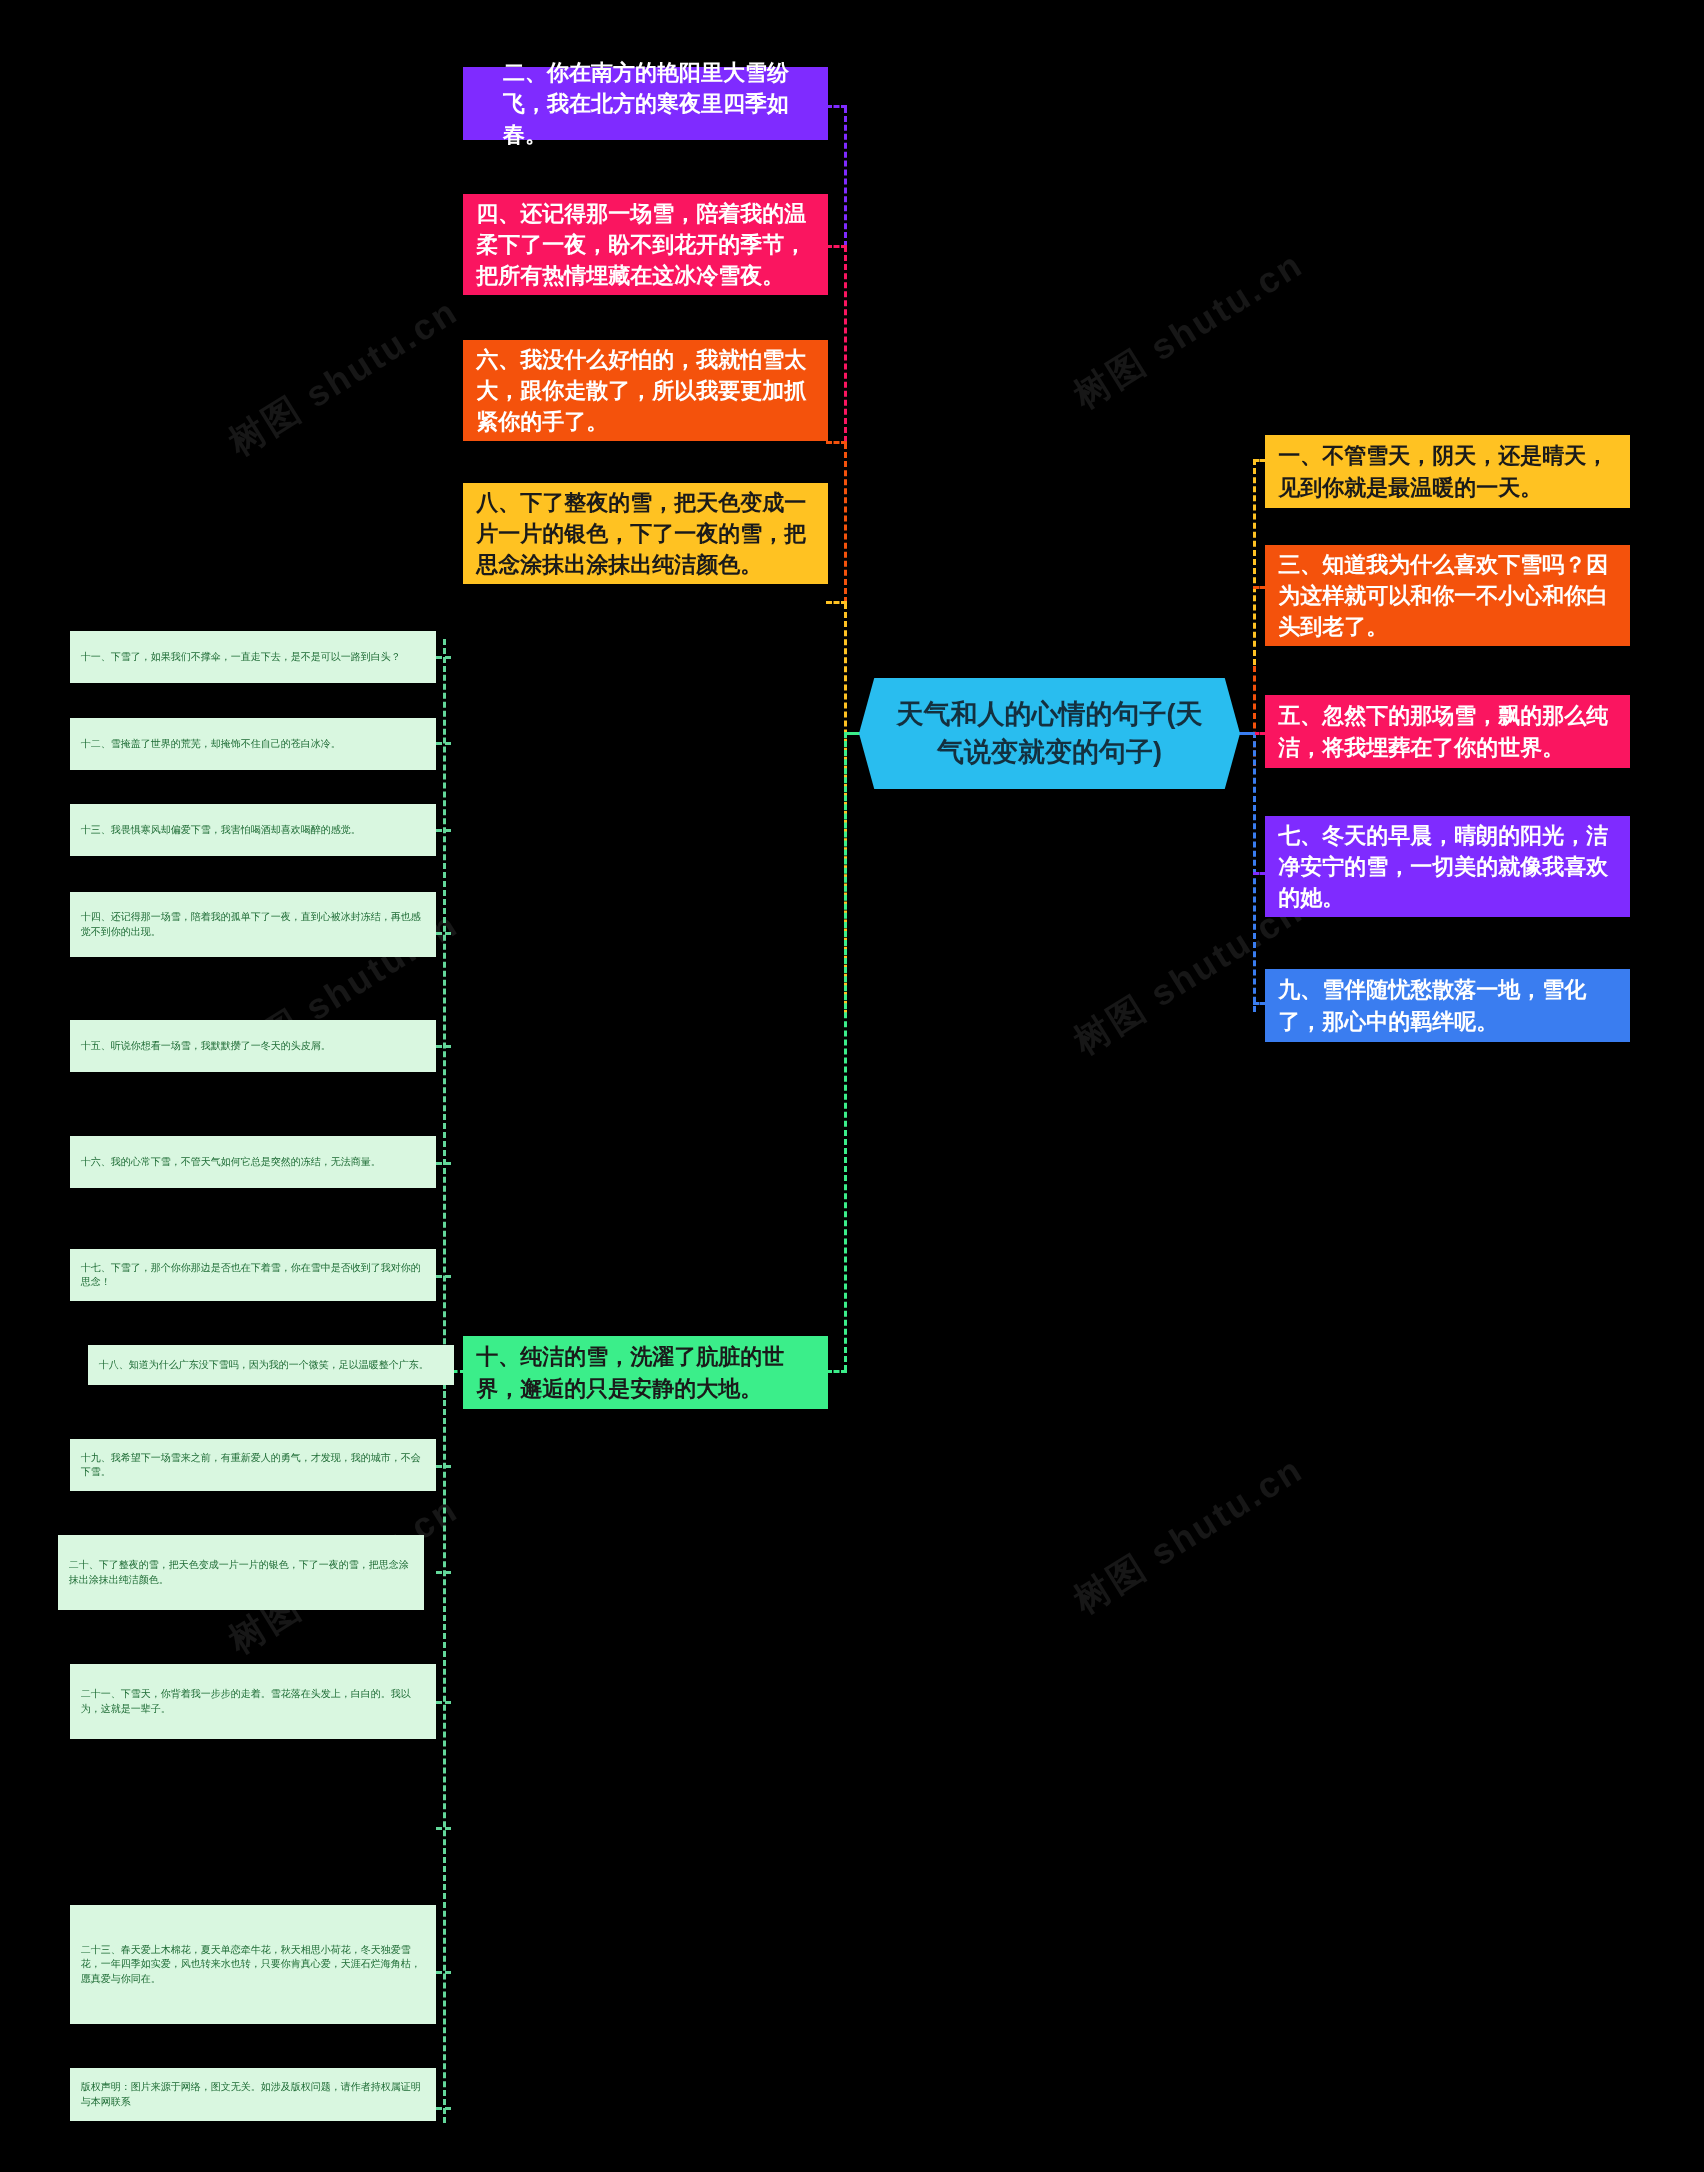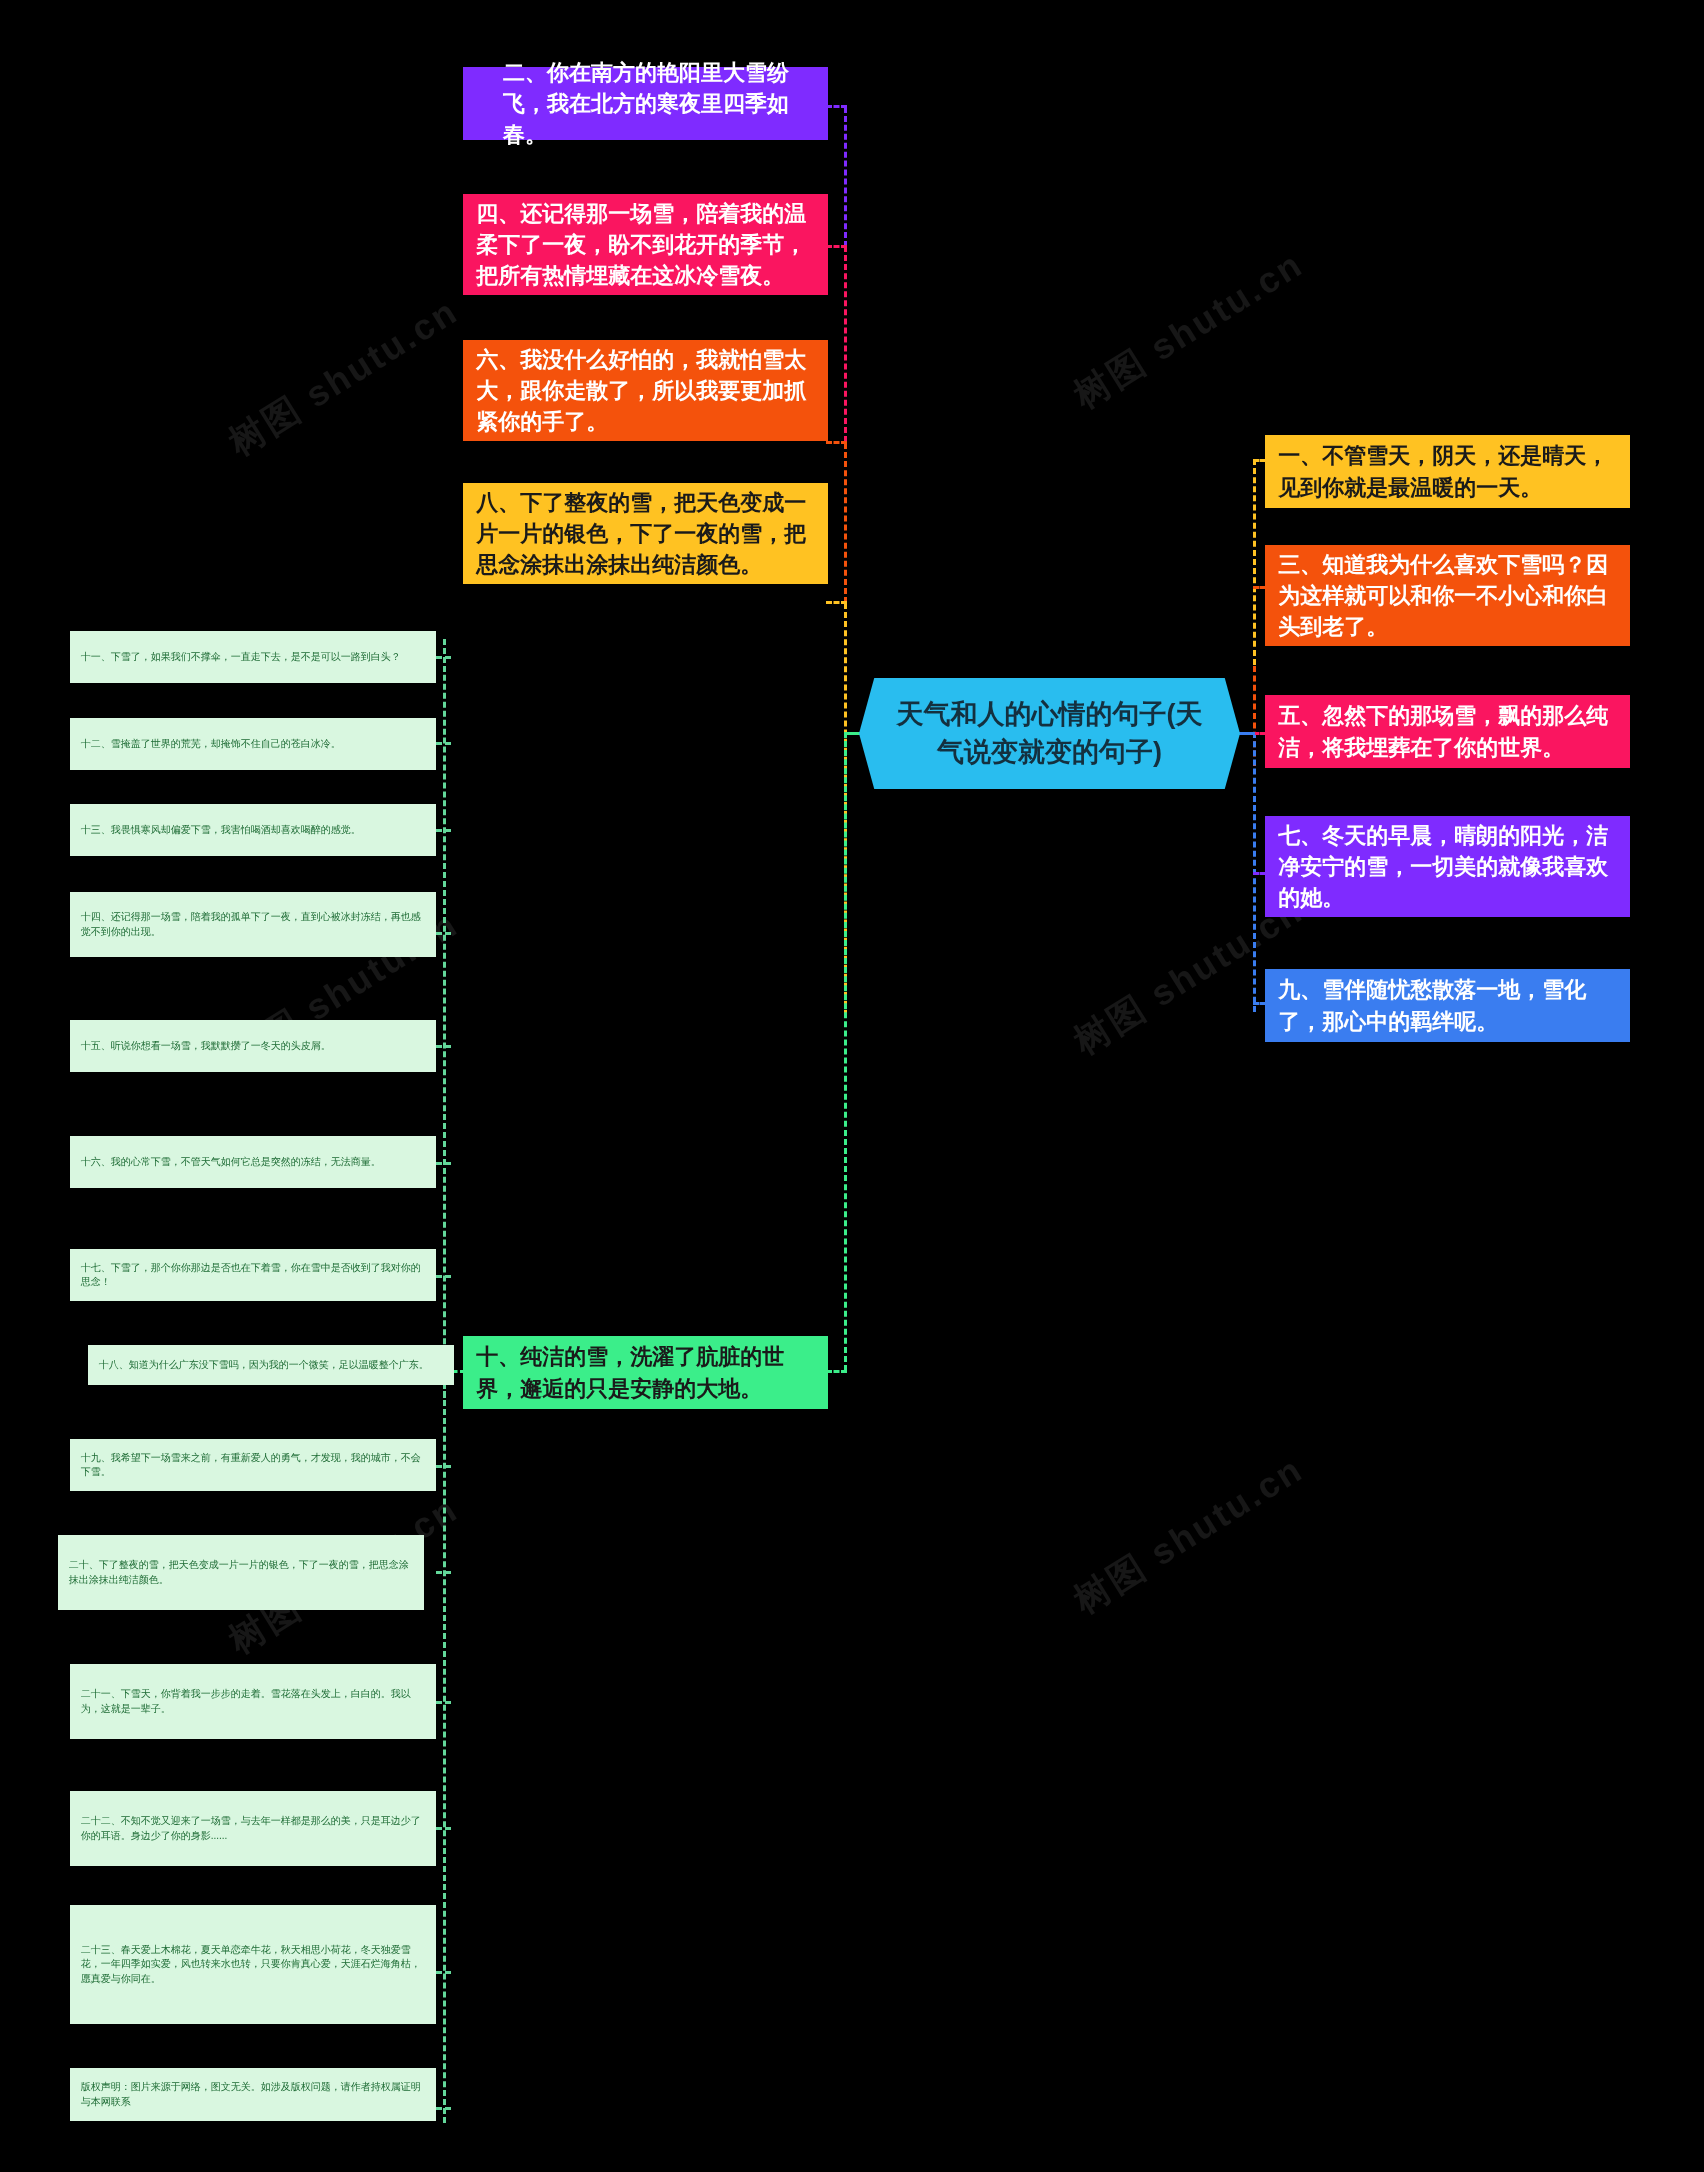--- a/index.html
+++ b/index.html
@@ -189,23 +189,20 @@
   </div>
 
   <div class="node leaf" style="left:58px;top:1535px;width:366px;height:75px;">
     <span class="txt">二十、下了整夜的雪，把天色变成一片一片的银色，下了一夜的雪，把思念涂抹出涂抹出纯洁颜色。</span>
   </div>
 
   <div class="node leaf" style="left:70px;top:1664px;width:366px;height:75px;">
     <span class="txt">二十一、下雪天，你背着我一步步的走着。雪花落在头发上，白白的。我以为，这就是一辈子。</span>
   </div>
 
-  <div class="node leaf" style="left:70px;top:1791px;width:366px;height:75px;">
-    <span class="txt">二十二、不知不觉又迎来了一场雪，与去年一样都是那么的美，只是耳边少了你的耳语。身边少了你的身影......</span>
-  </div>
 
   <div class="node leaf" style="left:70px;top:1905px;width:366px;height:119px;">
     <span class="txt">二十三、春天爱上木棉花，夏天单恋牵牛花，秋天相思小荷花，冬天独爱雪花，一年四季如实爱，风也转来水也转，只要你肯真心爱，天涯石烂海角枯，愿真爱与你同在。</span>
   </div>
 
   <div class="node leaf" style="left:70px;top:2068px;width:366px;height:53px;">
     <span class="txt">版权声明：图片来源于网络，图文无关。如涉及版权问题，请作者持权属证明与本网联系</span>
   </div>
 
 </div>

